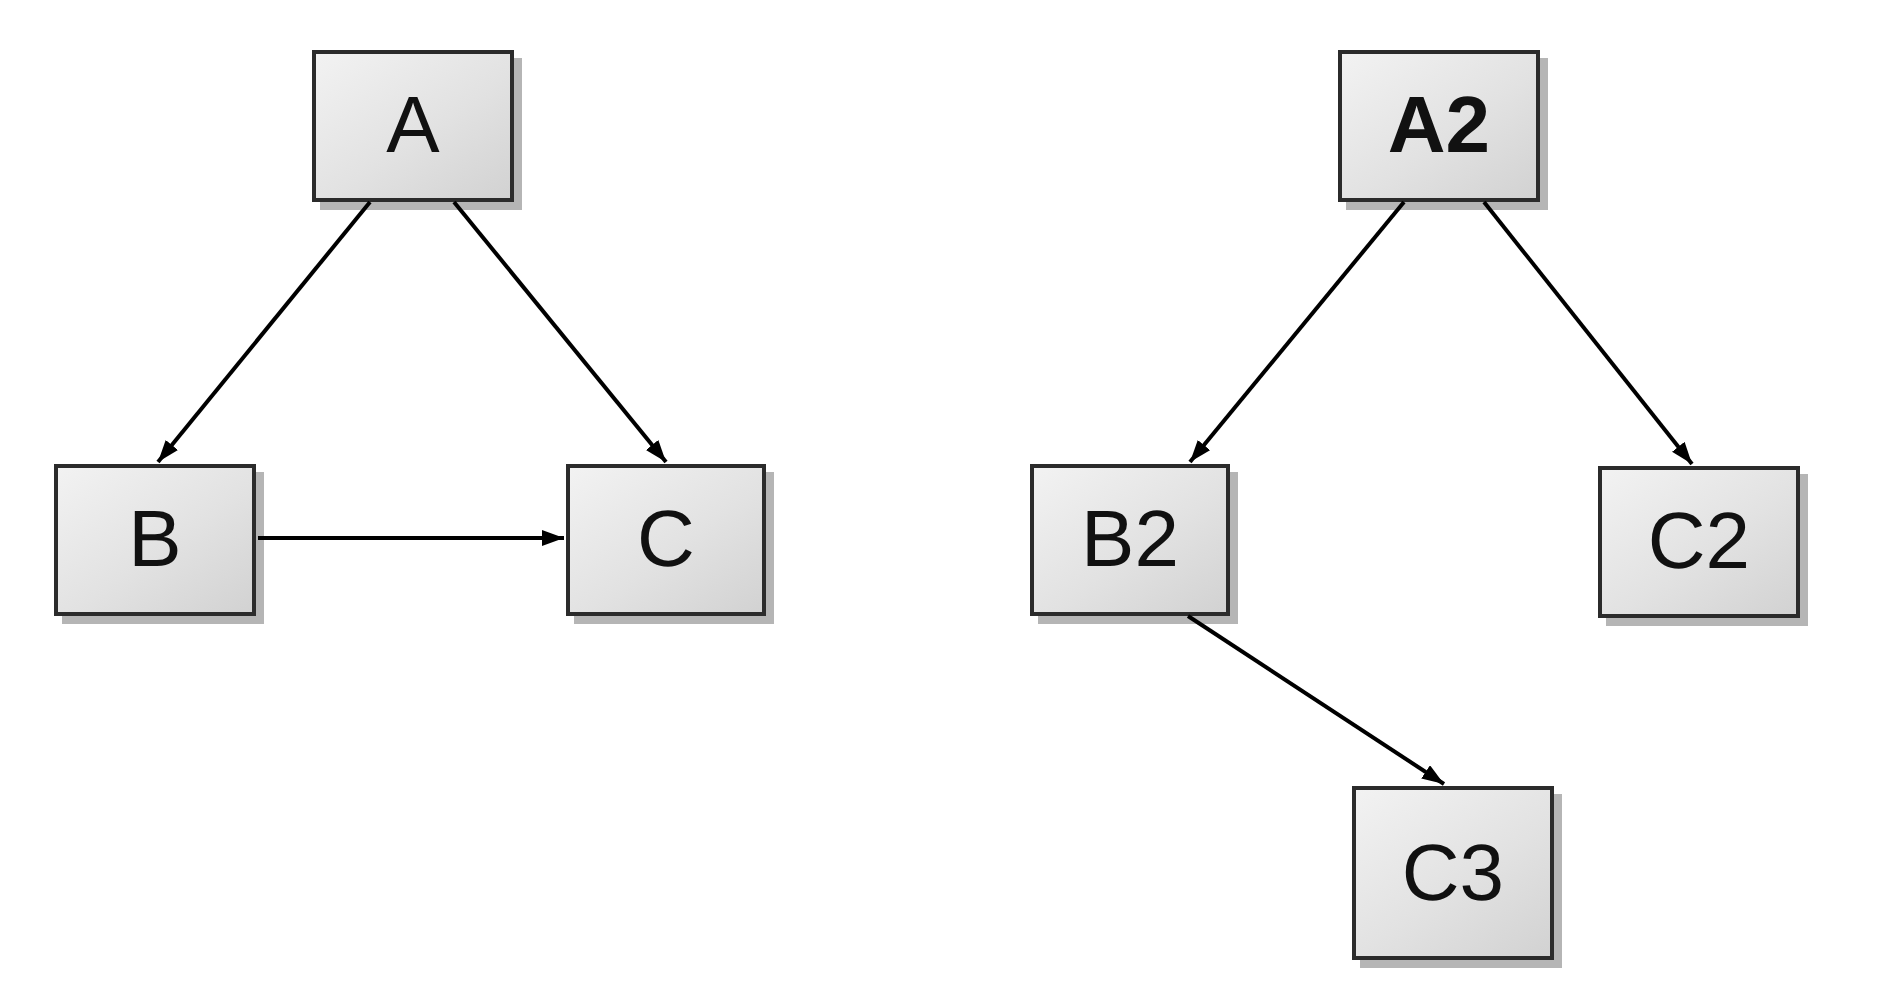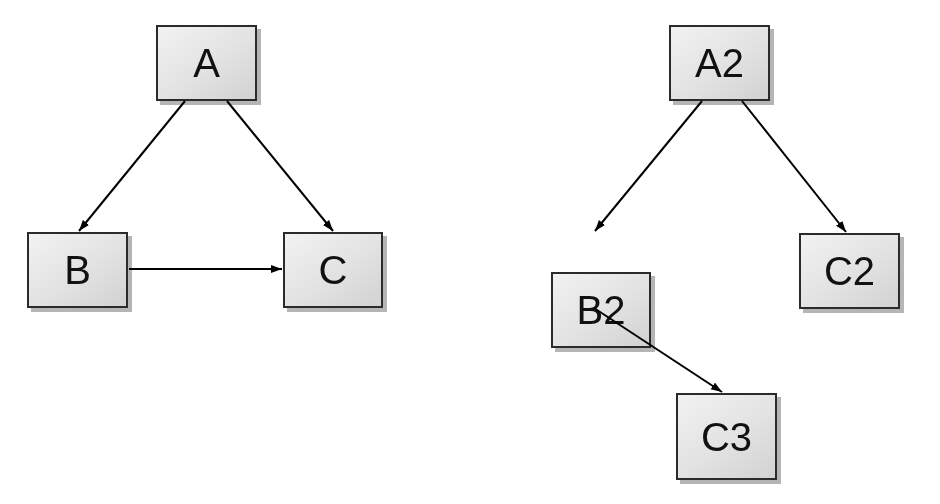--- a/index.html
+++ b/index.html
@@ -64,24 +64,24 @@
   <div id="nodes">
       <div class="node" style="left: 156px; top: 25px; width: 101px; height: 76px;">
         <span class="node-label">A</span>
       </div>
       <div class="node" style="left: 27px; top: 232px; width: 101px; height: 76px;">
         <span class="node-label">B</span>
       </div>
       <div class="node" style="left: 283px; top: 232px; width: 100px; height: 76px;">
         <span class="node-label">C</span>
       </div>
-      <div class="node" style="left: 669px; top: 25px; width: 101px; height: 76px;">
+      <div class="node" style="left: 669px; top: 25px; width: 101px; height: 76px; font-weight: bold;">
         <span class="node-label">A2</span>
       </div>
-      <div class="node" style="left: 551px; top: 232px; width: 100px; height: 76px; margin-top: 40px;">
+      <div class="node" style="left: 515px; top: 232px; width: 100px; height: 76px;">
         <span class="node-label">B2</span>
       </div>
       <div class="node" style="left: 799px; top: 233px; width: 101px; height: 76px; align-items: center;">
         <span class="node-label">C2</span>
       </div>
       <div class="node" style="left: 676px; top: 393px; width: 101px; height: 87px;">
         <span class="node-label">C3</span>
       </div>
     </div>
 </div>

